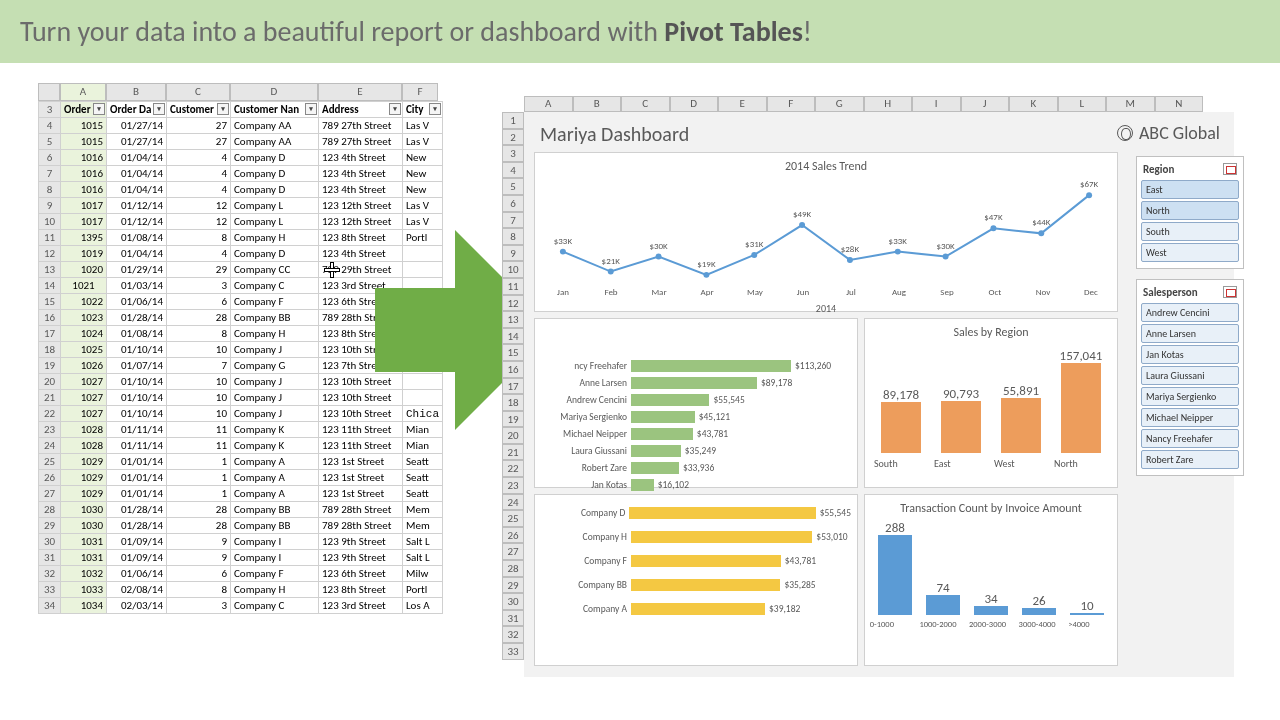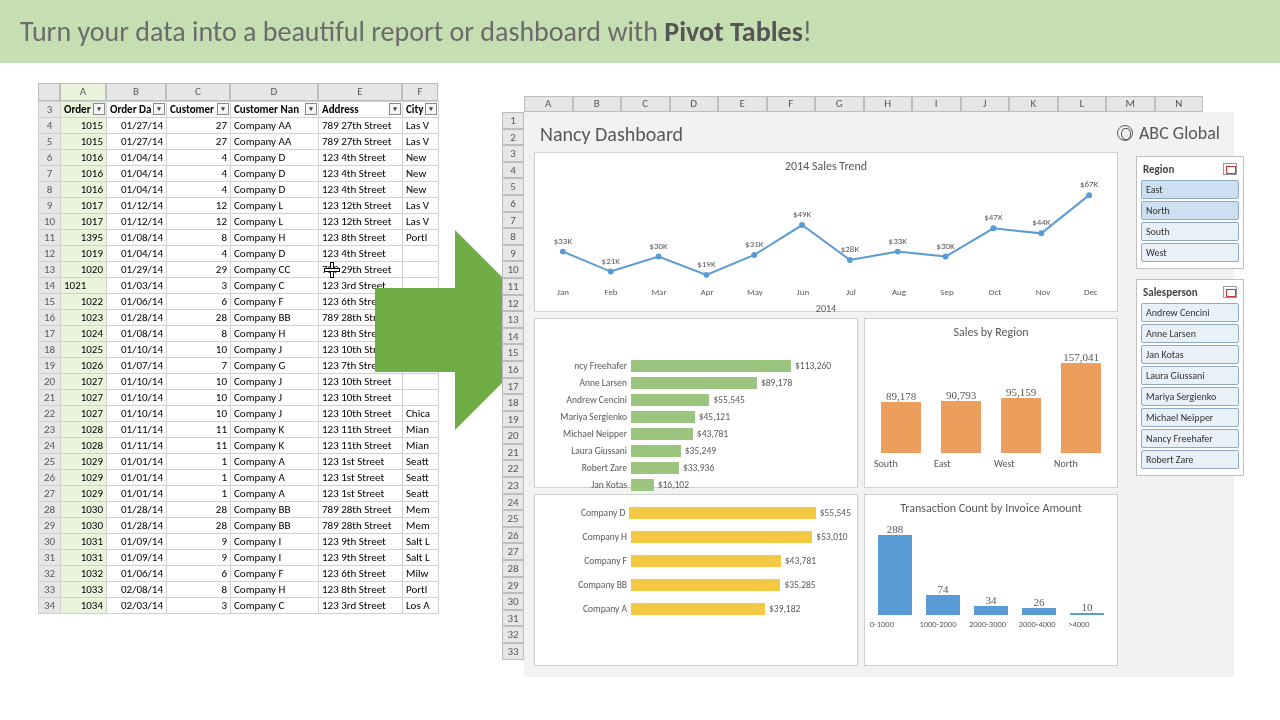--- a/index.html
+++ b/index.html
@@ -54,21 +54,21 @@
   .sales-sp { left: 10px; top: 206px; width: 324px; height: 170px; }
   .hbar-row { display:flex; align-items:center; height:17px; }
   .hbar-lbl { width: 96px; text-align: right; font-size: 9.5px; color: #595959; padding-right: 4px; }
   .hbar { height: 12px; }
   .hbar-val { font-size: 9.5px; color:#595959; padding-left:4px; }
 
   .sales-reg { left: 340px; top: 206px; width: 254px; height: 170px; }
   .vbars { display:flex; align-items:flex-end; justify-content:space-around; height:110px; padding: 0 6px; }
   .vbar-wrap { text-align:center; width:54px; }
   .vbar { width: 40px; margin: 0 auto; }
-  .vbar-val { font-size:11px; color:#595959;font-family:Liberation Serif, serif; }
+  .vbar-val { font-size:13px; color:#595959; }
   .vbar-lbl { font-size:10px; color:#595959; padding-top:4px; }
 
   .top5 { left: 10px; top: 382px; width: 324px; height: 172px; }
   .trans { left: 340px; top: 382px; width: 254px; height: 172px; }
 
   
   .slicers { position: absolute; left: 1136px; top: 156px; width: 108px; }
   .slicer { background: #fff; border: 1px solid #c0c0c0; margin-bottom: 10px; padding: 4px; }
   .slicer-hdr { font-size: 11px; font-weight: 600; color: #444; padding: 2px 2px 4px; display:flex; justify-content:space-between; }
   .slicer-clear { width:14px; height:12px; border:1px solid #999; position:relative; }
@@ -196,21 +196,21 @@
             <td class="row-head">13</td>
             <td class="sel-col" style="width:46px;text-align:right;">1020</td>
             <td class="" style="width:60px;text-align:right;">01/29/14</td>
             <td class="" style="width:64px;text-align:right;">29</td>
             <td class="" style="width:88px;">Company CC</td>
             <td class="" style="width:84px;">789 29th Street</td>
             <td class="" style="width:36px;"></td>
           </tr>
           <tr>
             <td class="row-head">14</td>
-            <td class="sel-col" style="width:46px;text-align:left;">1021</td>
+            <td class="sel-col" style="width:46px;text-align:center;">1021</td>
             <td class="" style="width:60px;text-align:right;">01/03/14</td>
             <td class="" style="width:64px;text-align:right;">3</td>
             <td class="" style="width:88px;">Company C</td>
             <td class="" style="width:84px;">123 3rd Street</td>
             <td class="" style="width:36px;"></td>
           </tr>
           <tr>
             <td class="row-head">15</td>
             <td class="sel-col" style="width:46px;text-align:right;">1022</td>
             <td class="" style="width:60px;text-align:right;">01/06/14</td>
@@ -273,21 +273,21 @@
             <td class="" style="width:84px;">123 10th Street</td>
             <td class="" style="width:36px;"></td>
           </tr>
           <tr>
             <td class="row-head">22</td>
             <td class="sel-col" style="width:46px;text-align:right;">1027</td>
             <td class="" style="width:60px;text-align:right;">01/10/14</td>
             <td class="" style="width:64px;text-align:right;">10</td>
             <td class="" style="width:88px;">Company J</td>
             <td class="" style="width:84px;">123 10th Street</td>
-            <td class="" style="width:36px;">Chica</td>
+            <td class="" style="width:36px;font-family:Liberation Mono, monospace;">Chica</td>
           </tr>
           <tr>
             <td class="row-head">23</td>
             <td class="sel-col" style="width:46px;text-align:right;">1028</td>
             <td class="" style="width:60px;text-align:right;">01/11/14</td>
             <td class="" style="width:64px;text-align:right;">11</td>
             <td class="" style="width:88px;">Company K</td>
             <td class="" style="width:84px;">123 11th Street</td>
             <td class="" style="width:36px;">Mian</td>
           </tr>
@@ -449,21 +449,21 @@
           <div class="drow">26</div>
           <div class="drow">27</div>
           <div class="drow">28</div>
           <div class="drow">29</div>
           <div class="drow">30</div>
           <div class="drow">31</div>
           <div class="drow">32</div>
           <div class="drow">33</div>
         </div>
       <div class="dash-canvas">
-        <div class="db-title">Nancy Dashboard</div>
+        <div class="db-title">Mariya Dashboard</div>
         <div class="brand">
           <span class="brand-icon"></span>
           <span>ABC Global</span>
         </div>
 
         <div class="panel trend">
           <div class="panel-title">2014 Sales Trend</div>
           <svg class="trend-svg" id="trend-svg" viewBox="0 0 584 120">
               <path d="M28,74.66666666666666 L76,94.66666666666667 L124,79.66666666666667 L172,98 L220,78 L268,48 L316,83 L364,74.66666666666666 L412,79.66666666666667 L460,51.33333333333333 L508,56.33333333333333 L556,18" stroke="#5b9bd5" stroke-width="2" fill="none"></path>
               <circle cx="28" cy="74.66666666666666" r="3" fill="#5b9bd5"></circle>
@@ -558,21 +558,21 @@
           <div class="vbars" id="reg-bars">
               <div class="vbar-wrap">
       <div class="vbar-val">89,178</div>
       <div class="vbar orange-bar" style="height:51.10779987391828px"></div>
     </div>
               <div class="vbar-wrap">
       <div class="vbar-val">90,793</div>
       <div class="vbar orange-bar" style="height:52.03335434695398px"></div>
     </div>
               <div class="vbar-wrap">
-      <div class="vbar-val">95,159</div>
+      <div class="vbar-val">55,891</div>
       <div class="vbar orange-bar" style="height:54.53550346724741px"></div>
     </div>
               <div class="vbar-wrap">
       <div class="vbar-val">157,041</div>
       <div class="vbar orange-bar" style="height:90px"></div>
     </div>
             </div>
           <div style="display:flex; justify-content:space-around; padding:0 6px;" id="reg-labels">
               <div class="vbar-lbl" style="width:54px">South</div>
               <div class="vbar-lbl" style="width:54px">East</div>

